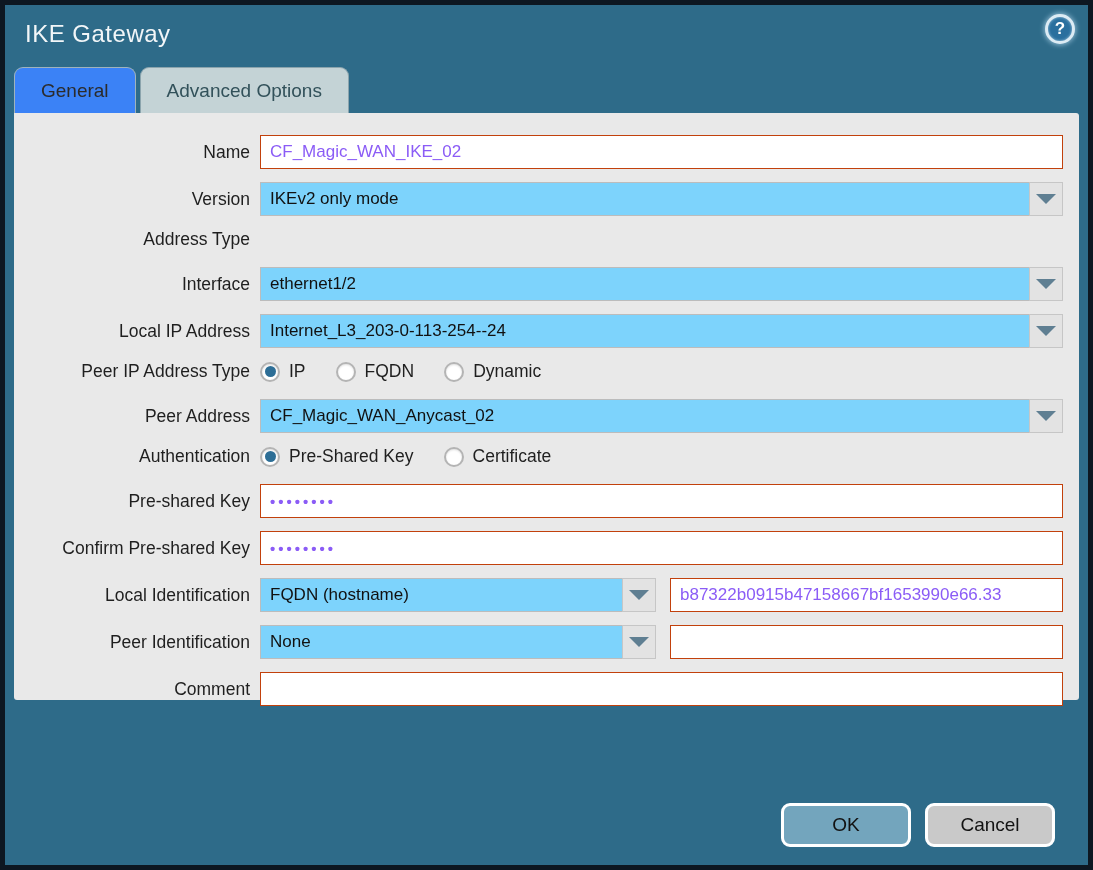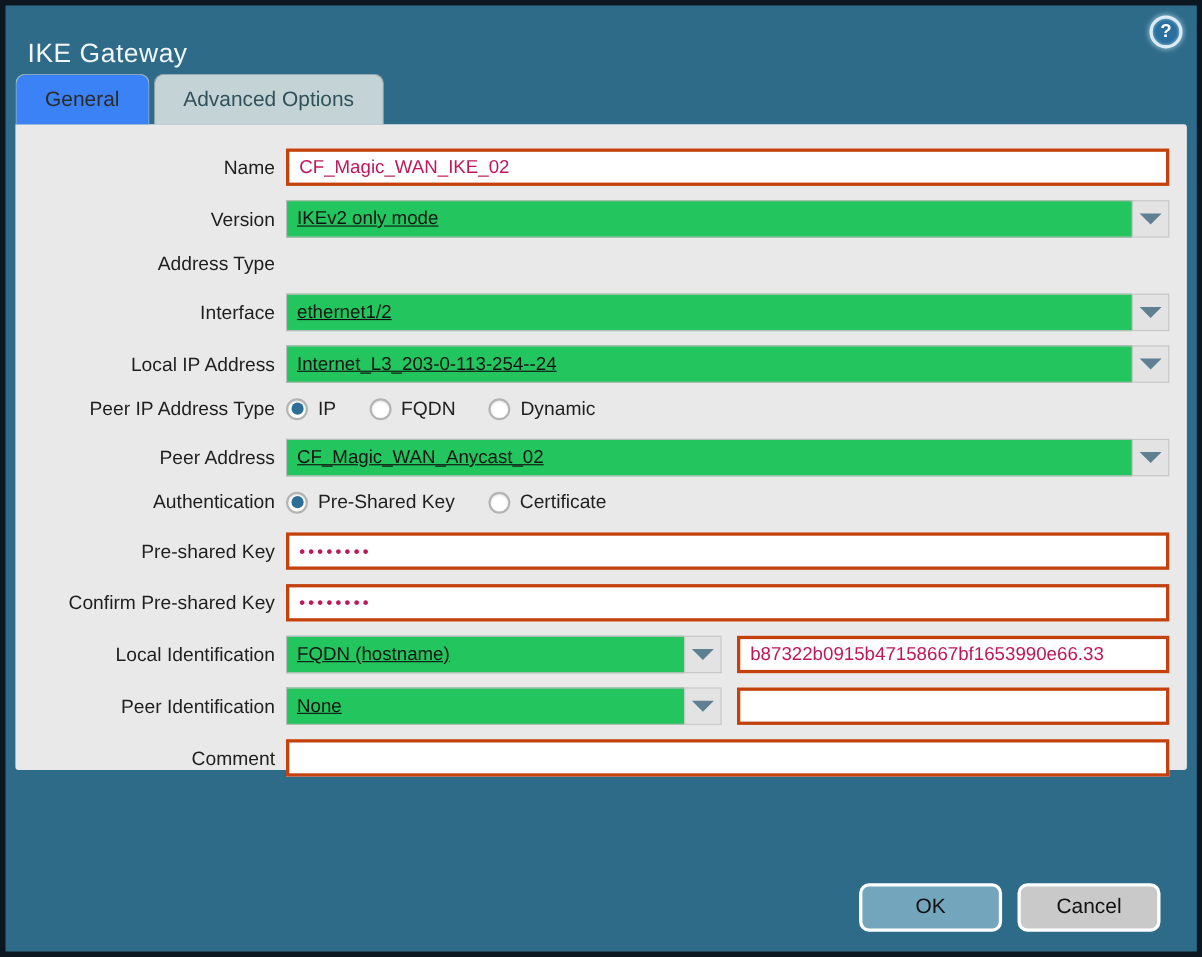--- a/index.html
+++ b/index.html
@@ -10,21 +10,21 @@
     width: 1093px; height: 870px;
     background: #2e6b89;
     border: 5px solid #0d1721;
     position: relative;
     overflow: hidden;
   }
 
   
   .titlebar { height: 62px; position: relative; }
   .title {
-    position: absolute; left: 20px; top: 30px;
+    position: absolute; left: 20px; top: 15px;
     color: #f2f6f8; font-size: 24px; font-weight: 400;
     letter-spacing: 0.5px;
   }
   .help-icon {
     position: absolute; right: 13px; top: 9px;
     width: 30px; height: 30px; border-radius: 50%;
     background: #2a6f9e;
     border: 3px solid #dcebf4;
     box-shadow: 0 0 5px 1px #8db8d0, inset 0 0 3px #9cc6dd;
     color: #ffffff; font-weight: bold; font-size: 17px;
@@ -66,35 +66,35 @@
     width: 246px; flex: 0 0 246px;
     text-align: right; padding-right: 10px;
     font-size: 17.5px; color: #1f1f1f;
     white-space: nowrap;
   }
   .fields { flex: 1; display: flex; align-items: center; }
 
   .tinput {
     height: 34px; width: 100%;
     background: #ffffff;
-    border: 3px solid #c2410c;
+    border: 1px solid #c2410c;
     font-family: "Liberation Sans", sans-serif;
-    font-size: 17px; color: #be185d;
+    font-size: 17px; color: #8b5cf6;
     padding: 0 9px;
     outline: none;
   }
   .tinput.dots { font-size: 15px; letter-spacing: 3px; font-weight: bold; }
 
   .combo { display: flex; width: 100%; }
   .combo .combo-text {
     flex: 1; height: 34px;
-    background: #22c55e; border: 1px solid #bcbcbc; border-right: none;
+    background: #7dd3fc; border: 1px solid #bcbcbc; border-right: none;
     font-size: 17px; color: #111;
     display: flex; align-items: center; padding: 0 9px;
-    white-space: nowrap; overflow: hidden; text-decoration: underline;
+    white-space: nowrap; overflow: hidden;
   }
   .combo .combo-arrow {
     flex: 0 0 34px; height: 34px;
     background: #e3e3e3; border: 1px solid #c6c6c6;
     display: flex; align-items: center; justify-content: center;
     cursor: pointer;
   }
   .tri {
     width: 0; height: 0;
     border-left: 10px solid transparent;

